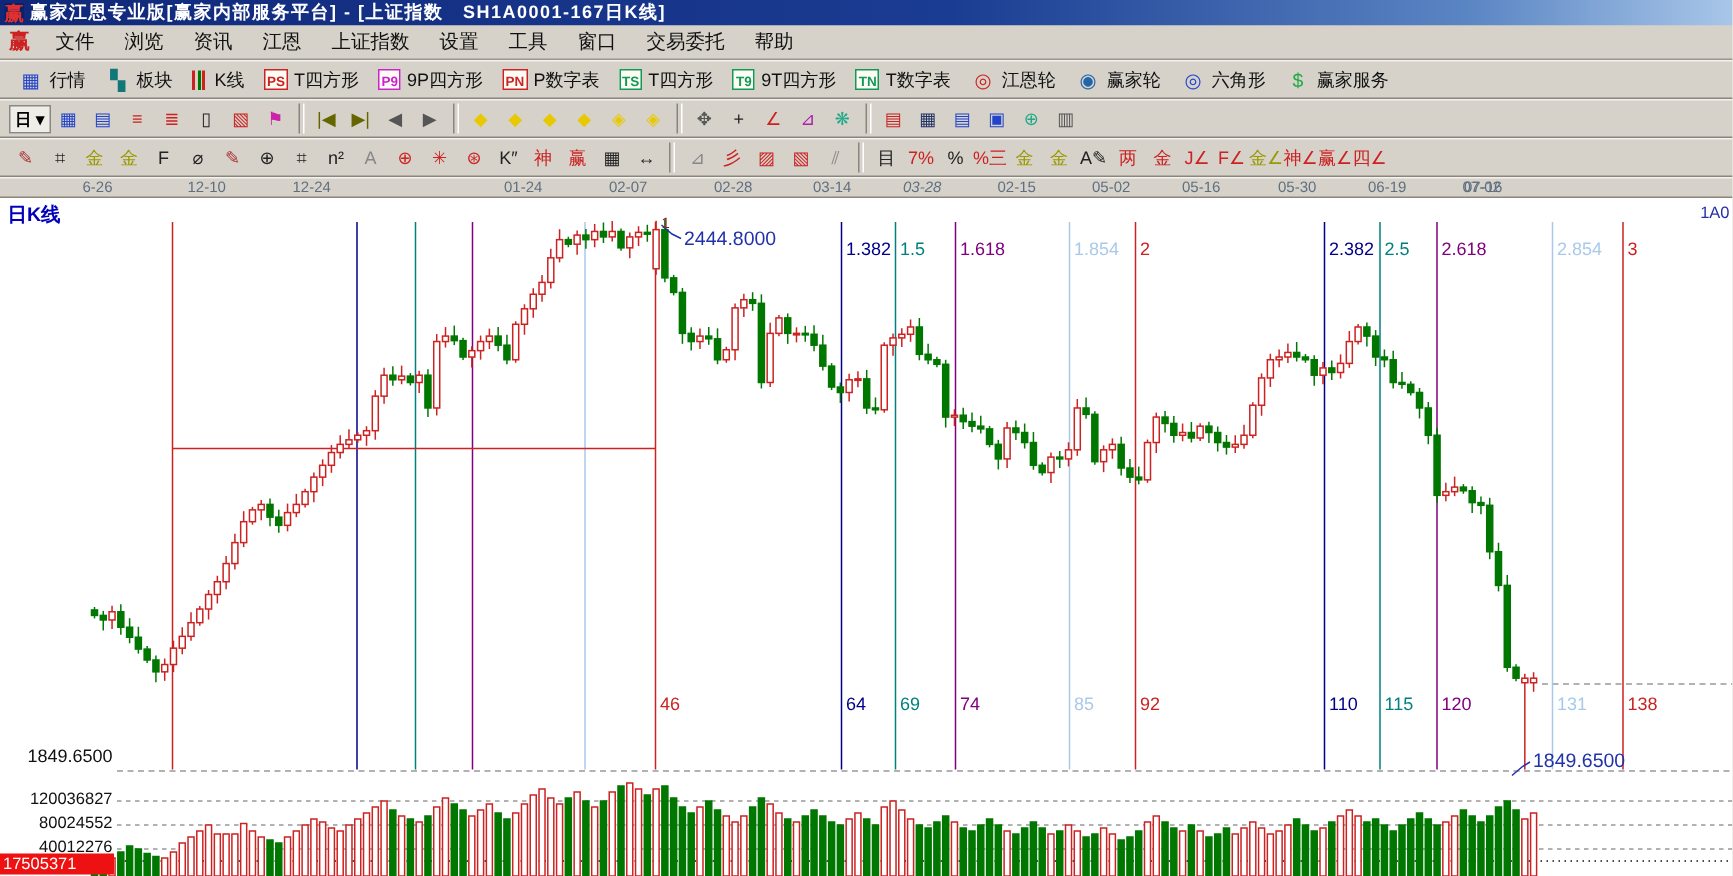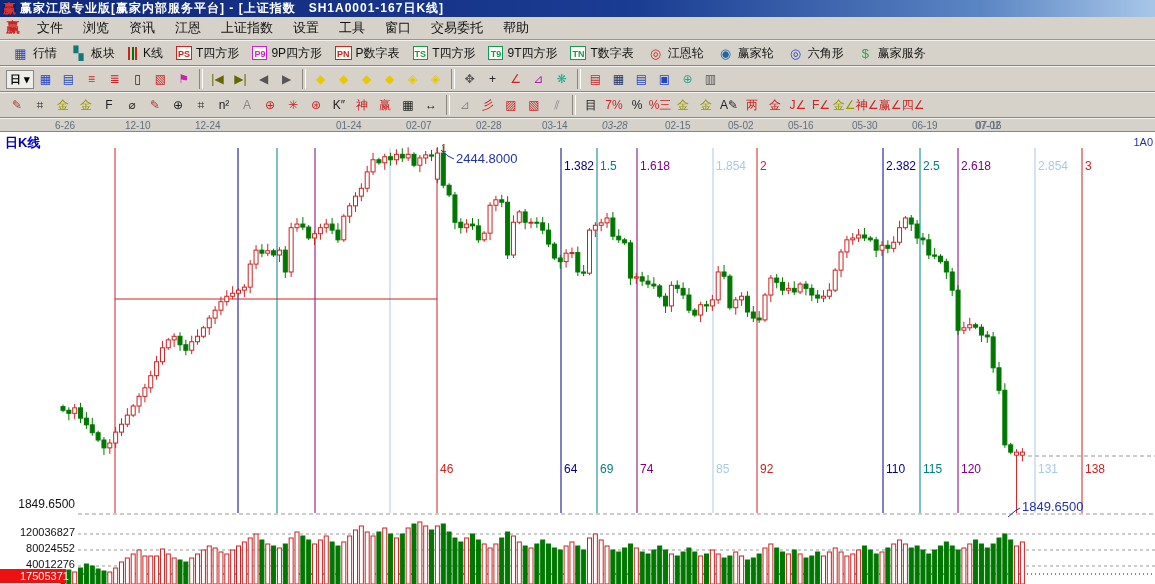--- a/index.html
+++ b/index.html
@@ -48,22 +48,22 @@
   .datebar{
     position:absolute;left:0;top:118px;width:1155px;height:14px;background:#d6d2ca;
     border-top:1px solid #f4f2ee;border-bottom:1px solid #8a867e;box-sizing:border-box;
   }
   .datelabel{position:absolute;top:1px;font-size:10px;color:#5f6f80;}
   
   .chartarea{position:absolute;left:0;top:132px;width:1155px;height:452px;background:#ffffff;}
   .chartarea svg{position:absolute;left:0;top:0;}
   .period{position:absolute;left:5px;top:2px;color:#0000bb;font-weight:bold;font-size:13px;pointer-events:none;}
   .cornerlbl{position:absolute;right:2px;top:4px;color:#2233aa;font-size:11px;pointer-events:none;text-align:right;}
-  .badge{position:absolute;left:0;top:437px;width:66px;height:14px;background:#ee1111;
-         color:#ffffff;font-size:11px;line-height:14px;text-align:left;padding-left:20px;box-sizing:border-box;pointer-events:none;}
+  .badge{position:absolute;left:0;top:437px;width:76px;height:14px;background:#ee1111;
+         color:#ffffff;font-size:11px;line-height:14px;text-align:left;padding-left:2px;box-sizing:border-box;pointer-events:none;}
 </style>
 </head>
 <body>
 
 <div class="titlebar">
   <span class="tlogo">赢</span>
   <span class="ttext">赢家江恩专业版[赢家内部服务平台] - [上证指数　SH1A0001-167日K线]</span>
 </div>
 
 <div class="menubar">

